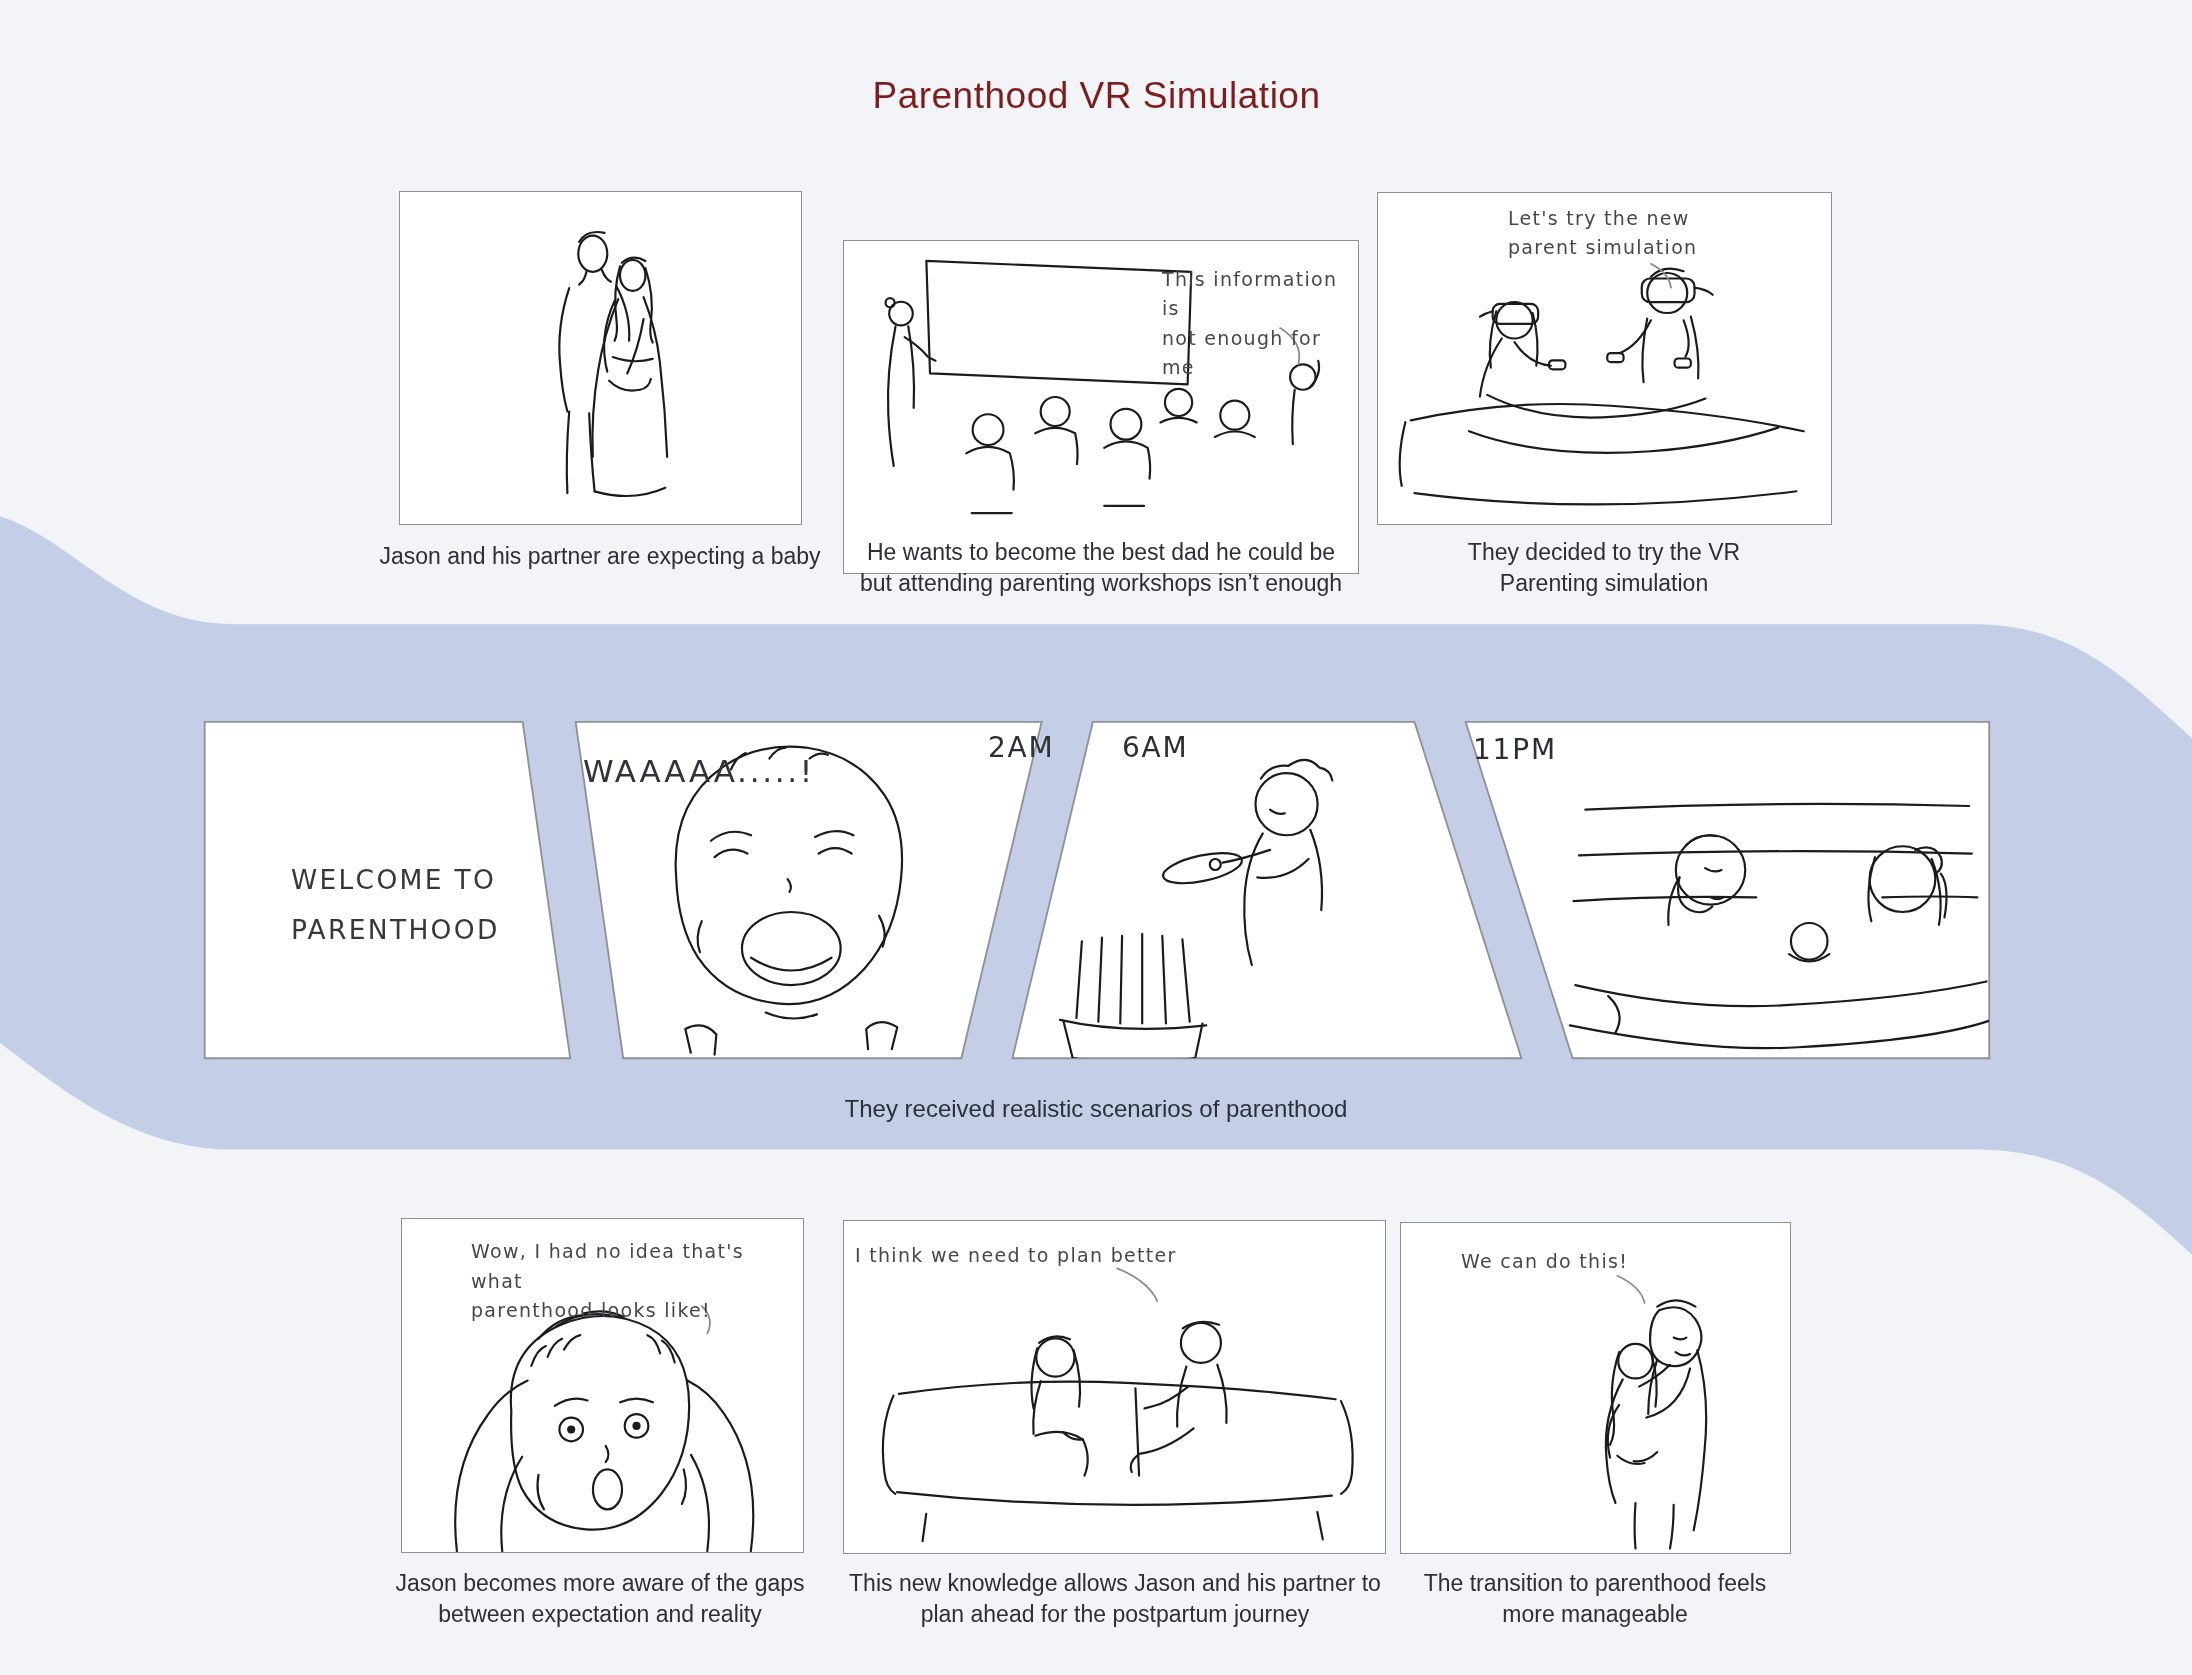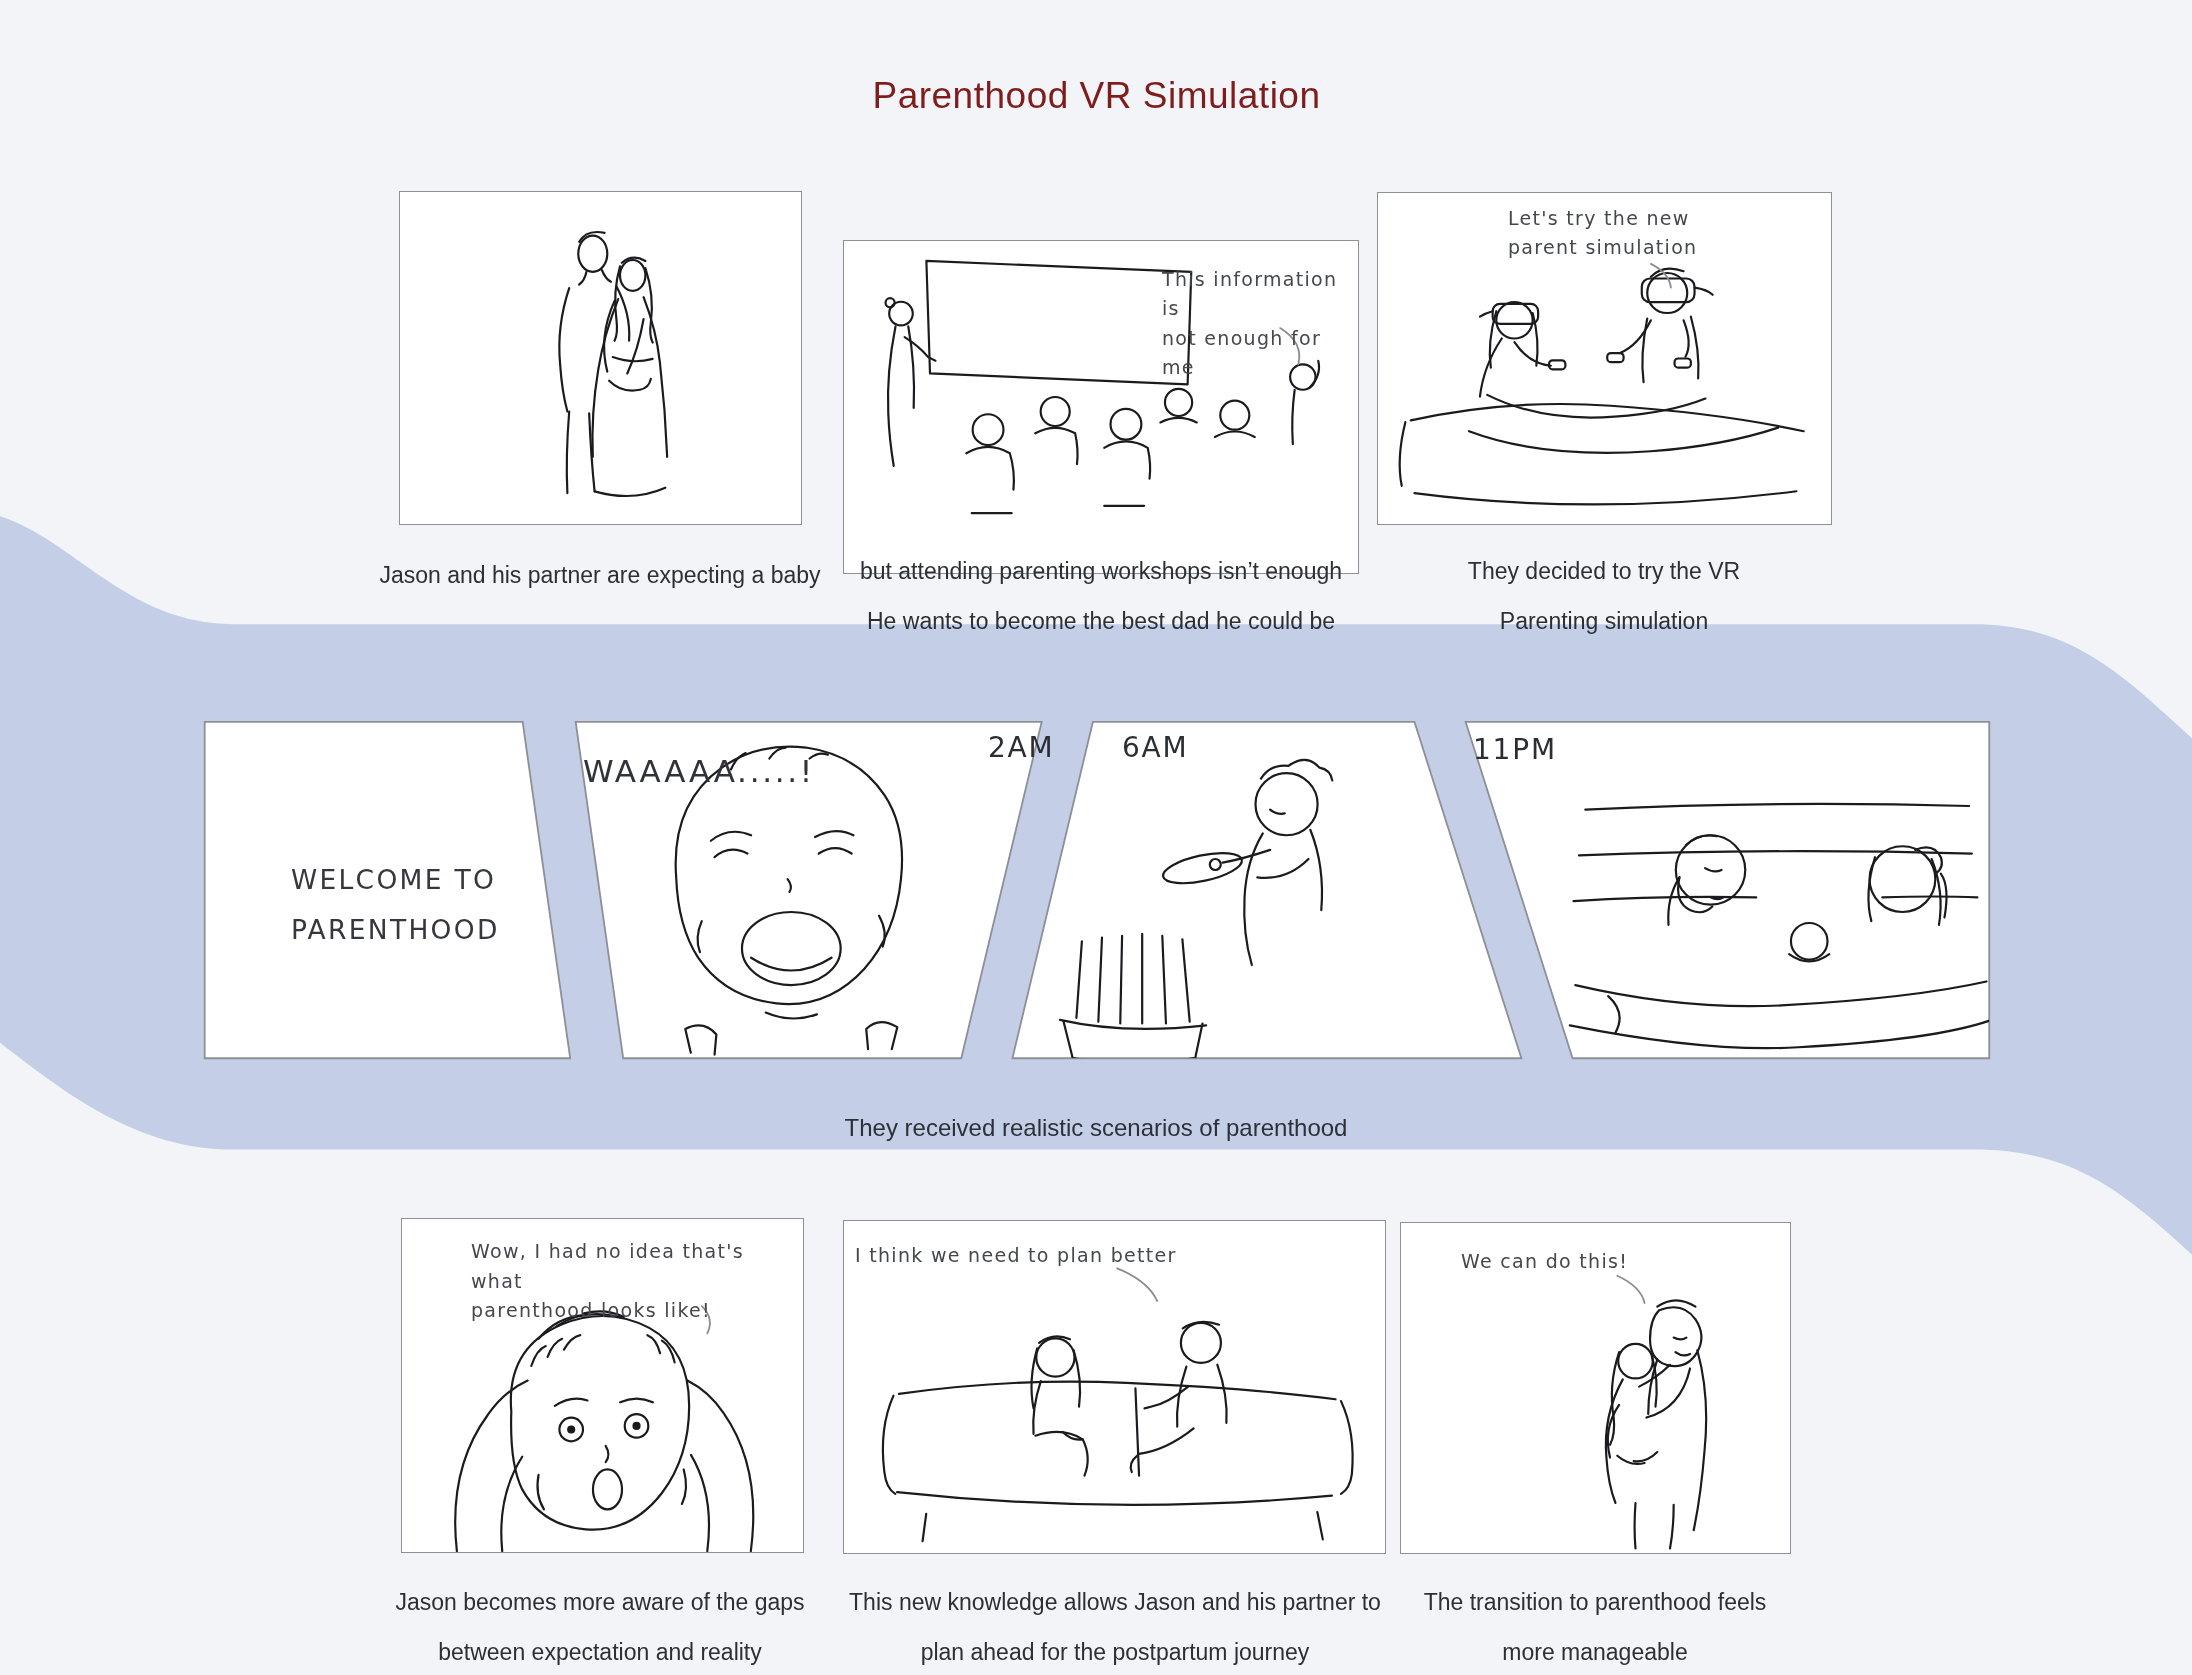--- a/index.html
+++ b/index.html
@@ -16,21 +16,21 @@
   }
   .panel{
     position:absolute;background:#ffffff;border:1.8px solid #8e9097;
     box-sizing:border-box;z-index:1;
   }
   .panel svg{position:absolute;left:0;top:0;width:100%;height:100%;}
   .caption{
     position:absolute;z-index:3;text-align:center;
     font-size:23px;line-height:1.36;color:#2c2f36;
   }
-  .caption .line{display:block;margin-top:19px;}
+  .caption .line{display:block;}
   .hand{
     font-family:"DejaVu Sans", sans-serif;
     color:#44474d;letter-spacing:1.3px;
   }
   .bubble{
     position:absolute;z-index:4;font-size:19px;line-height:1.55;text-align:left;
   }
   .bubble .line{display:block;}
   .mid-text{position:absolute;z-index:3;}
   .welcome{font-size:26.5px;line-height:1.9;letter-spacing:2.3px;color:#35383e;}
@@ -216,22 +216,22 @@
   <div class="bubble hand" style="left:130px;top:11px;">
     <span class="line">Let's try the new</span>
     <span class="line">parent simulation</span>
   </div>
 </div>
 
 <div class="caption" style="left:326px;top:541px;width:548px;">
   <span class="line">Jason and his partner are expecting a baby</span>
 </div>
 <div class="caption" style="left:827px;top:537px;width:548px;">
+  <span class="line">He wants to become the best dad he could be</span>
   <span class="line">but attending parenting workshops isn’t enough</span>
-  <span class="line">He wants to become the best dad he could be</span>
 </div>
 <div class="caption" style="left:1330px;top:537px;width:548px;">
   <span class="line">They decided to try the VR</span>
   <span class="line">Parenting simulation</span>
 </div>
 
 <div class="mid-text hand welcome" style="left:291px;top:855px;">
   <span style="display:block;">WELCOME TO</span>
   <span style="display:block;">PARENTHOOD</span>
 </div>

